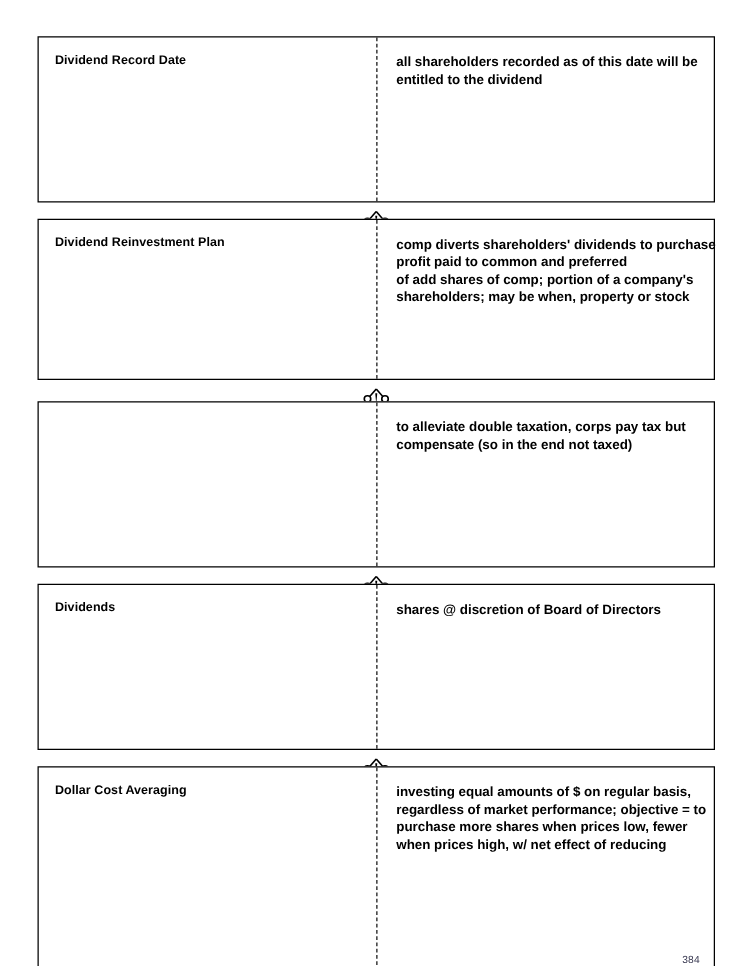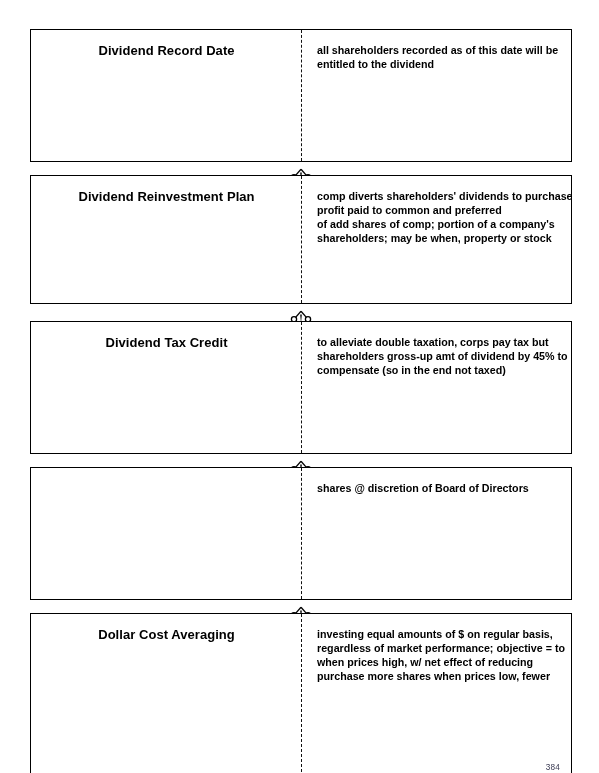--- a/index.html
+++ b/index.html
@@ -42,25 +42,24 @@
     left: 270px;      
     width: 0;
     border-left: 1.3px dashed #111111;
   }
 
   .term {
     position: absolute;
     left: 13px;
     top: 13px;
     width: 245px;
-    font-size: 13px;
+    font-size: 10px;
     font-weight: bold;
     letter-spacing: 0.05px;
     line-height: 1.25;
-    text-align: center;
   }
 
   .definition {
     position: absolute;
     left: 286px;
     top: 13px;
     width: 244px;
     font-size: 10.7px;
     font-weight: bold;
     line-height: 1.32;
@@ -133,61 +132,60 @@
         <circle cx="18" cy="9.2" r="2.6" fill="none" stroke="#000" stroke-width="1.3"></circle>
         <path d="M5.6 7.4 L11 1.2" fill="none" stroke="#000" stroke-width="1.3"></path>
         <path d="M16.4 7.4 L11 1.2" fill="none" stroke="#000" stroke-width="1.3"></path>
         <path d="M10.2 4.6 L11.8 4.6 L11 13.6 Z" fill="#000"></path>
       </svg>
     </div>
   </div>
 
   <div class="card" style="top:321px; height:133px;">
     <div class="fold-line"></div>
-    <div class="term">Dividend Tax Credit</div>
     <div class="definition">
       <span class="line">to alleviate double taxation, corps pay tax but</span>
-      <span class="line">shareholders gross-up amt of dividend by 45% to</span>
       <span class="line">compensate (so in the end not taxed)</span>
     </div>
     <div class="scissors">
       <svg width="22" height="15" viewBox="0 0 22 15" aria-hidden="true">
         <circle cx="4" cy="9.2" r="2.6" fill="none" stroke="#000" stroke-width="1.3"></circle>
         <circle cx="18" cy="9.2" r="2.6" fill="none" stroke="#000" stroke-width="1.3"></circle>
         <path d="M5.6 7.4 L11 1.2" fill="none" stroke="#000" stroke-width="1.3"></path>
         <path d="M16.4 7.4 L11 1.2" fill="none" stroke="#000" stroke-width="1.3"></path>
         <path d="M10.2 4.6 L11.8 4.6 L11 13.6 Z" fill="#000"></path>
       </svg>
     </div>
   </div>
 
   <div class="card" style="top:467px; height:133px;">
     <div class="fold-line"></div>
+    <div class="term">Dividends</div>
     <div class="definition">
       <span class="line">shares @ discretion of Board of Directors</span>
     </div>
     <div class="scissors">
       <svg width="22" height="15" viewBox="0 0 22 15" aria-hidden="true">
         <circle cx="4" cy="9.2" r="2.6" fill="none" stroke="#000" stroke-width="1.3"></circle>
         <circle cx="18" cy="9.2" r="2.6" fill="none" stroke="#000" stroke-width="1.3"></circle>
         <path d="M5.6 7.4 L11 1.2" fill="none" stroke="#000" stroke-width="1.3"></path>
         <path d="M16.4 7.4 L11 1.2" fill="none" stroke="#000" stroke-width="1.3"></path>
         <path d="M10.2 4.6 L11.8 4.6 L11 13.6 Z" fill="#000"></path>
       </svg>
     </div>
   </div>
 
   <div class="card" style="top:613px; height:165px;">
     <div class="fold-line"></div>
     <div class="term">Dollar Cost Averaging</div>
     <div class="definition">
       <span class="line">investing equal amounts of $ on regular basis,</span>
       <span class="line">regardless of market performance; objective = to</span>
+      <span class="line">purchase more shares when prices low, fewer</span>
       <span class="line">when prices high, w/ net effect of reducing</span>
-      <span class="line">purchase more shares when prices low, fewer</span>
     </div>
     <div class="page-number">384</div>
     <div class="scissors">
       <svg width="22" height="15" viewBox="0 0 22 15" aria-hidden="true">
         <circle cx="4" cy="9.2" r="2.6" fill="none" stroke="#000" stroke-width="1.3"></circle>
         <circle cx="18" cy="9.2" r="2.6" fill="none" stroke="#000" stroke-width="1.3"></circle>
         <path d="M5.6 7.4 L11 1.2" fill="none" stroke="#000" stroke-width="1.3"></path>
         <path d="M16.4 7.4 L11 1.2" fill="none" stroke="#000" stroke-width="1.3"></path>
         <path d="M10.2 4.6 L11.8 4.6 L11 13.6 Z" fill="#000"></path>
       </svg>

